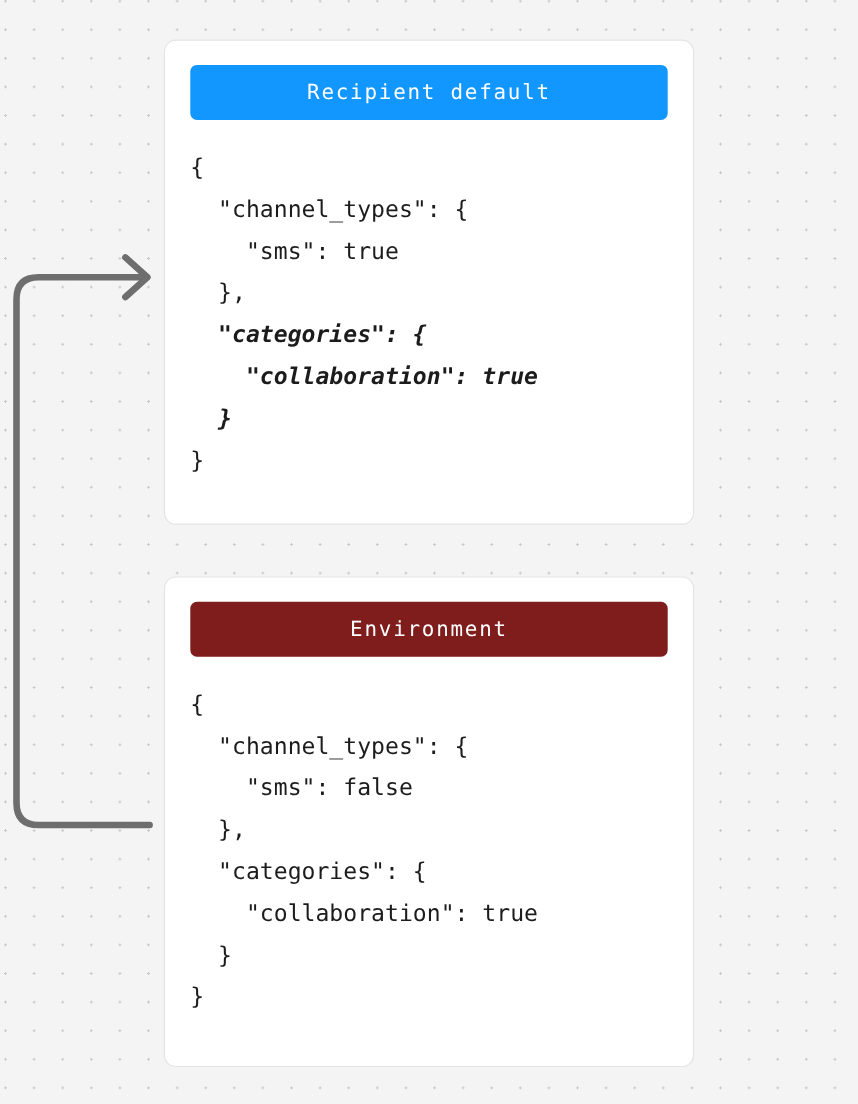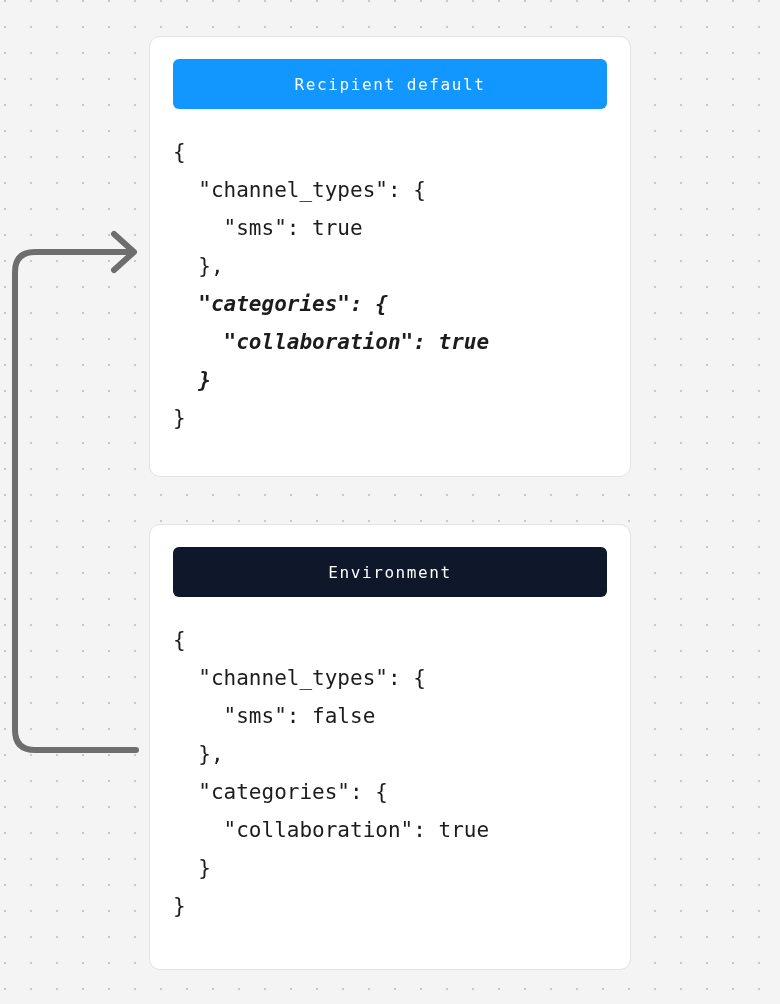--- a/index.html
+++ b/index.html
@@ -47,27 +47,27 @@
   .card--recipient { top: 36px;  height: 441px; }
   .card--environment { top: 524px; height: 446px; }
 
   .card-badge {
     height: 50px;
     border-radius: 6px;
     display: flex;
     align-items: center;
     justify-content: center;
     color: #ffffff;
-    font-size: 16px;
+    font-size: 19px;
     font-weight: 400;
     letter-spacing: 1.6px;
     user-select: none;
   }
   .card-badge--blue  { background: #1296ff; }
-  .card-badge--green { background: #0f172a; }
+  .card-badge--green { background: #7f1d1d; }
 
   .code-block {
     margin: 0;
     padding: 0;
     margin-top: 24px;
     color: #1c1c1c;
     font-size: 21px;
     line-height: 38px;
     white-space: pre;
     font-family: "DejaVu Sans Mono", "Liberation Mono", monospace;

